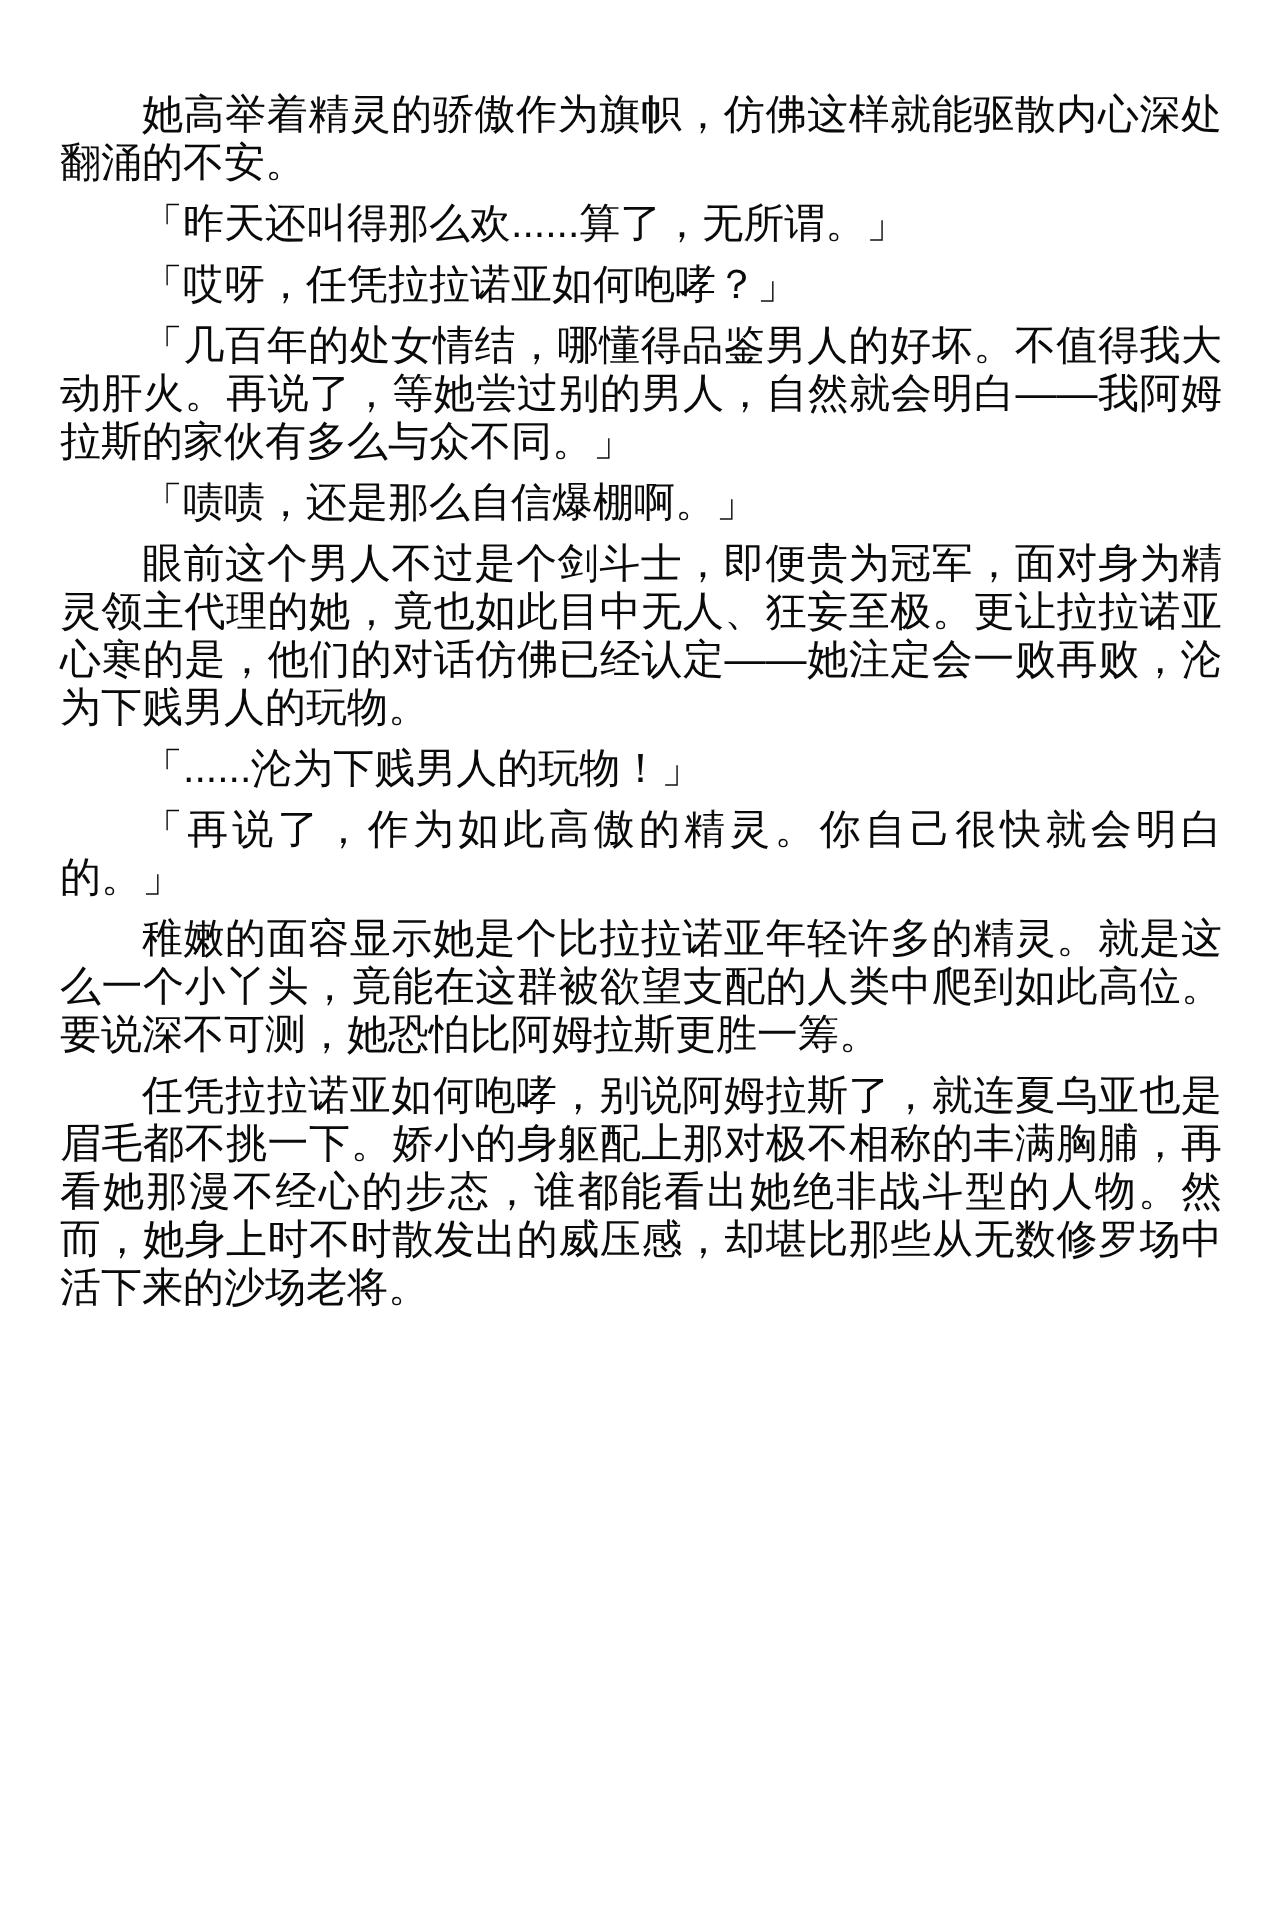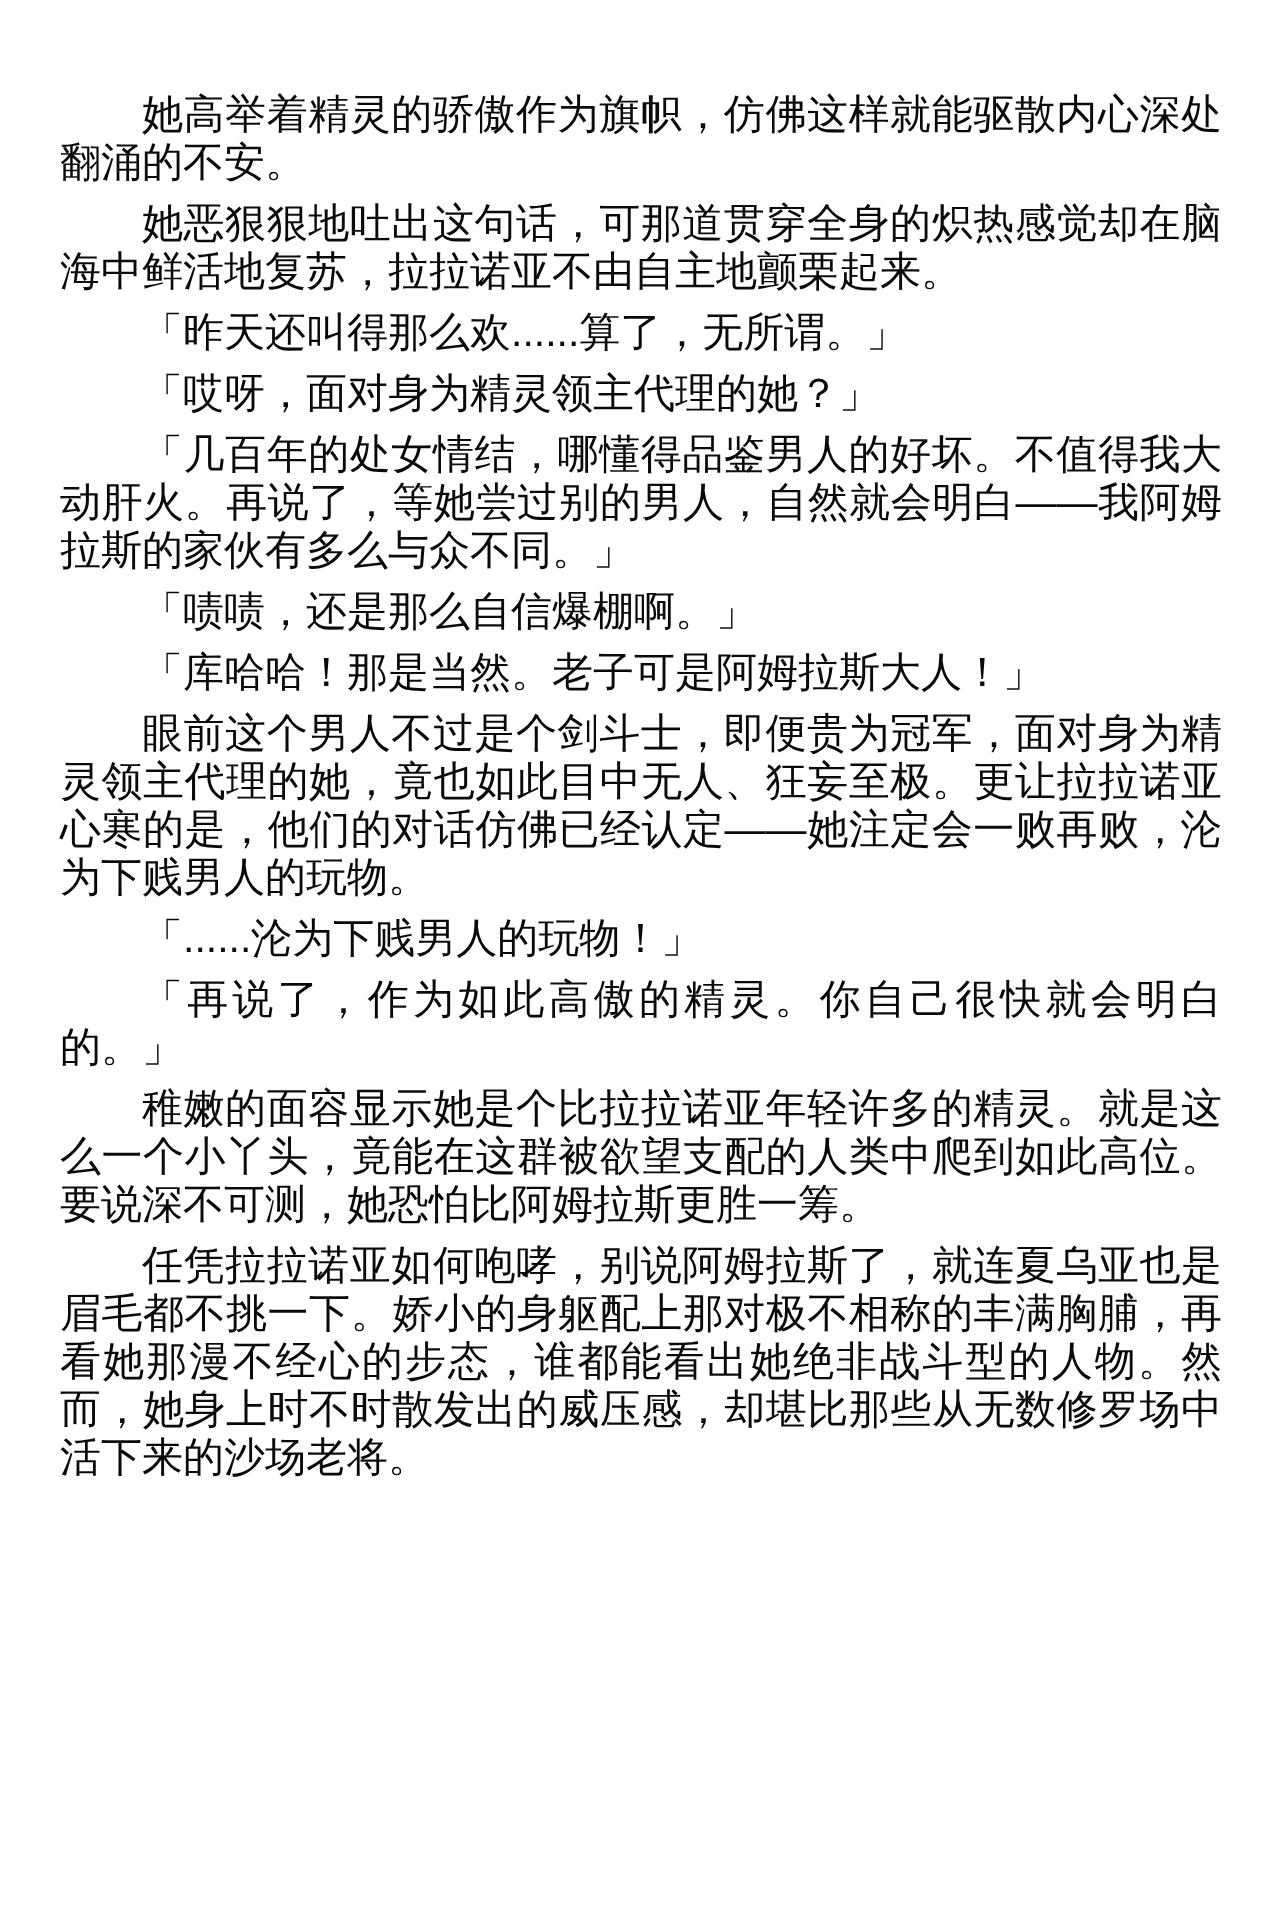--- a/index.html
+++ b/index.html
@@ -34,25 +34,23 @@
   .para:first-child {
     margin-top: 0;
   }
 </style>
 </head>
 <body>
 
 <div class="page">
   <div>
       <p class="para">她高举着精灵的骄傲作为旗帜，仿佛这样就能驱散内心深处翻涌的不安。</p>
-      <p class="para">她恶狠狠地吐出这句话，可那道贯穿全身的炽热感觉却在脑海中鲜活地复苏，拉拉诺亚不由自主地颤栗起来。</p>
       <p class="para">「昨天还叫得那么欢......算了，无所谓。」</p>
-      <p class="para">「哎呀，面对身为精灵领主代理的她？」</p>
+      <p class="para">「哎呀，任凭拉拉诺亚如何咆哮？」</p>
       <p class="para">「几百年的处女情结，哪懂得品鉴男人的好坏。不值得我大动肝火。再说了，等她尝过别的男人，自然就会明白——我阿姆拉斯的家伙有多么与众不同。」</p>
       <p class="para">「啧啧，还是那么自信爆棚啊。」</p>
-      <p class="para">「库哈哈！那是当然。老子可是阿姆拉斯大人！」</p>
       <p class="para">眼前这个男人不过是个剑斗士，即便贵为冠军，面对身为精灵领主代理的她，竟也如此目中无人、狂妄至极。更让拉拉诺亚心寒的是，他们的对话仿佛已经认定——她注定会一败再败，沦为下贱男人的玩物。</p>
       <p class="para">「......沦为下贱男人的玩物！」</p>
       <p class="para">「再说了，作为如此高傲的精灵。你自己很快就会明白的。」</p>
       <p class="para">稚嫩的面容显示她是个比拉拉诺亚年轻许多的精灵。就是这么一个小丫头，竟能在这群被欲望支配的人类中爬到如此高位。要说深不可测，她恐怕比阿姆拉斯更胜一筹。</p>
       <p class="para">任凭拉拉诺亚如何咆哮，别说阿姆拉斯了，就连夏乌亚也是眉毛都不挑一下。娇小的身躯配上那对极不相称的丰满胸脯，再看她那漫不经心的步态，谁都能看出她绝非战斗型的人物。然而，她身上时不时散发出的威压感，却堪比那些从无数修罗场中活下来的沙场老将。</p>
     </div>
 </div>
 
 </body></html>

